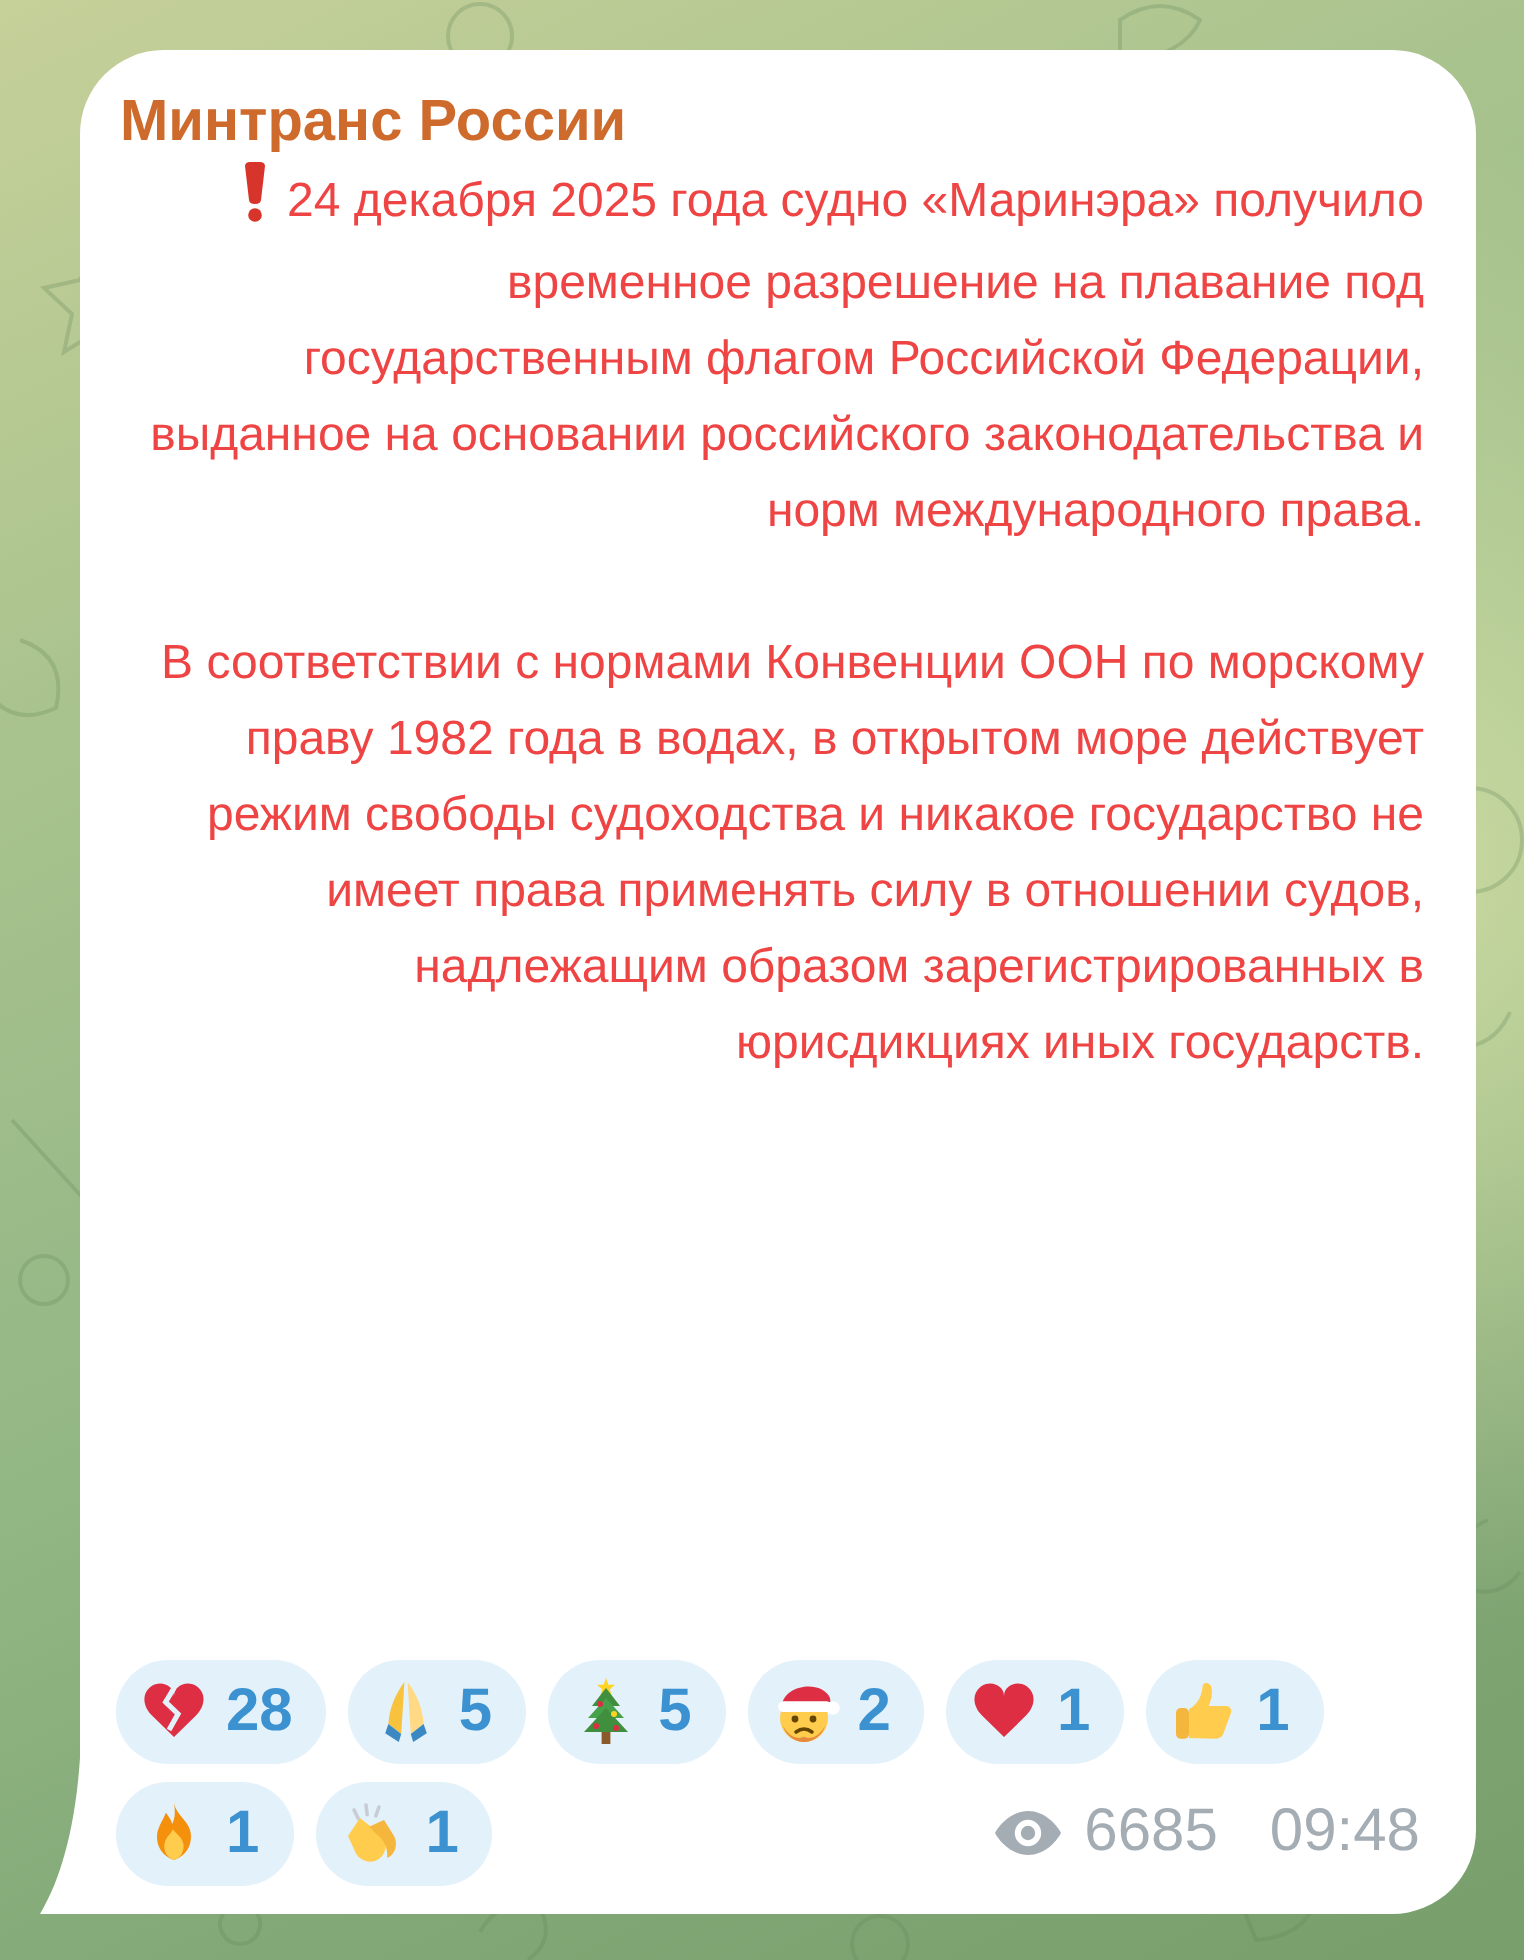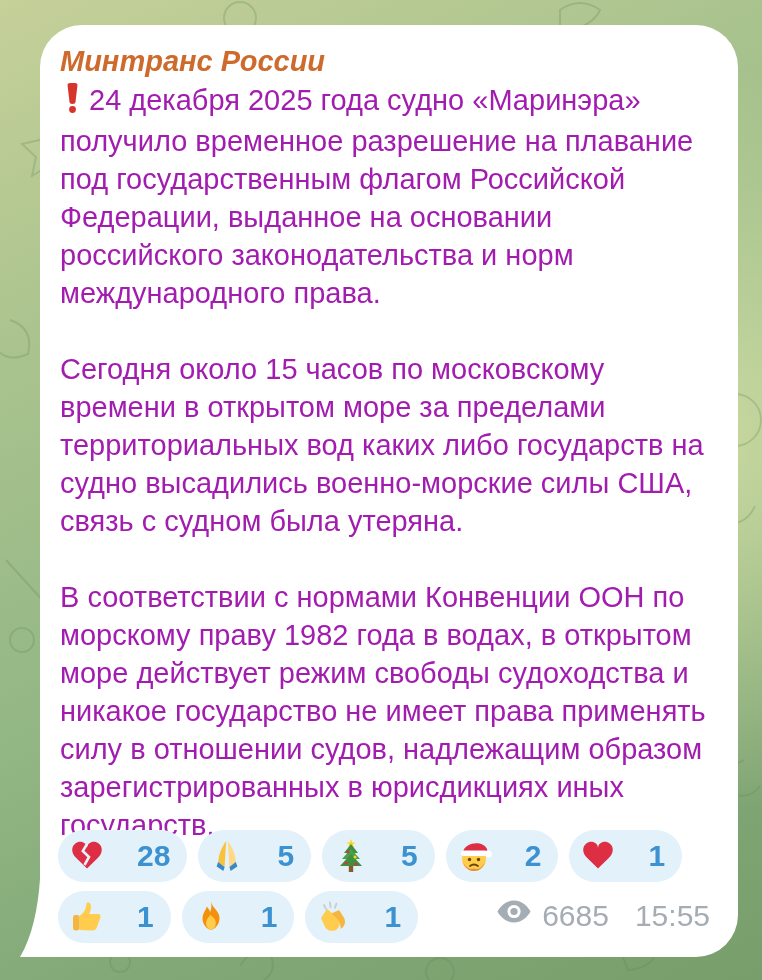--- a/index.html
+++ b/index.html
@@ -12,42 +12,42 @@
   }
   .doodles{position:absolute;inset:0;pointer-events:none;}
   .bubble{
     position:absolute;left:40px;top:25px;width:698px;height:932px;
     background:#ffffff;border-radius:42px 42px 42px 0;
     box-sizing:border-box;padding:16px 26px 16px 20px;
   }
   .tail{position:absolute;left:-20px;bottom:0;width:20px;height:78px;}
   .channel-title{
     color:#cd6a2c;font-weight:bold;font-size:29px;line-height:36px;
-    margin:2px 0 2px 0;cursor:pointer;font-style:italic;
+    margin:2px 0 2px 0;cursor:pointer;
   }
-  .msg-text{color:#a21caf;font-size:29px;line-height:38px;}
+  .msg-text{color:#ef4444;font-size:24px;line-height:38px;text-align:right;}
   .msg-text p{margin:0 0 38px 0;}
   .msg-text p:last-child{margin-bottom:0;margin-top:16px;}
   .excl{display:inline-block;vertical-align:-3px;margin:0 10px 0 6px;}
   .reactions{
     position:absolute;left:18px;bottom:14px;width:660px;
     display:flex;flex-wrap:wrap;gap:9px 11px;align-items:center;
   }
   .pill{
     display:inline-flex;align-items:center;height:52px;
     background:#e3f1fb;border:none;border-radius:26px;
-    padding:0 17px 0 11px;cursor:pointer;gap:24px;
+    padding:0 17px 0 11px;cursor:pointer;
   }
   .pill .emo{width:36px;height:36px;display:inline-flex;align-items:center;justify-content:center;}
   .pill .cnt{
     color:#3c92d0;font-weight:bold;font-size:30px;margin-left:8px;
     font-family:"Liberation Sans","DejaVu Sans",sans-serif;
   }
   .meta{
-    position:absolute;right:28px;bottom:24px;display:flex;align-items:flex-start;
+    position:absolute;right:28px;bottom:24px;display:flex;align-items:center;
     color:#a4acb4;font-size:30px;line-height:34px;
   }
   .meta .eye{margin-right:10px;display:inline-flex;}
   .meta .views{margin-right:26px;}
 </style>
 </head>
 <body>
 
 <svg class="doodles" width="762" height="980" viewBox="0 0 762 980" fill="none" stroke="#64885a" stroke-width="2" opacity="0.28">
   <path d="M40 140 l8 -18 8 18 18 4 -14 13 4 19 -16 -10 -16 10 4 -19 -14 -13 z"></path>
@@ -73,21 +73,20 @@
     <path d="M20 0 C18 30 12 58 0 78 L20 78 Z" fill="#ffffff"></path>
   </svg>
 
   <div class="channel-title">Минтранс России</div>
 
   <div class="msg-text">
     <p><span class="excl"><svg width="13" height="30" viewBox="0 0 13 30">
             <path d="M1.5 2 C1.5 0.8 2.6 0 4 0 L9 0 C10.4 0 11.5 0.8 11.5 2 L9.5 19 C9.4 20.2 8.4 21 6.5 21 C4.6 21 3.6 20.2 3.5 19 Z" fill="#d7352c"></path>
             <circle cx="6.5" cy="26.5" r="3.4" fill="#d7352c"></circle>
           </svg></span><span>24 декабря 2025 года судно «Маринэра» получило временное разрешение на плавание под государственным флагом Российской Федерации, выданное на основании российского законодательства и норм международного права.</span></p>
-    <p>Сегодня около 15 часов по московскому времени в открытом море за пределами территориальных вод каких либо государств на судно высадились  военно-морские силы США, связь с судном была утеряна.</p>
     <p>В соответствии с нормами Конвенции ООН по морскому праву 1982 года в водах, в открытом море действует режим свободы судоходства и никакое государство не имеет права применять силу в отношении судов, надлежащим образом зарегистрированных в юрисдикциях иных государств.</p>
   </div>
 
   <div class="reactions">
 
     <button class="pill">
       <span class="emo">
         <svg width="36" height="36" viewBox="0 0 36 36">
             <path d="M18 10 C18 4.5 11 1.8 6.3 5.4 C1.8 9 2.4 15.2 7 19.8 L18 30.5 L29 19.8 C33.6 15.2 34.2 9 29.7 5.4 C25 1.8 18 4.5 18 10 Z" fill="#dd2e44"></path>
             <polyline points="18,6 13.8,13 20,19 15.5,27" stroke="#e3f1fb" stroke-width="2.6" fill="none"></polyline>
@@ -186,15 +185,15 @@
 
   <div class="meta">
     <span class="eye">
       <svg width="36" height="25" viewBox="0 0 36 25">
           <path d="M18 1.5 C10 1.5 3.8 8 1.5 12.5 C3.8 17 10 23.5 18 23.5 C26 23.5 32.2 17 34.5 12.5 C32.2 8 26 1.5 18 1.5 Z" fill="#a4acb4"></path>
           <circle cx="18" cy="12.5" r="6.6" fill="#ffffff"></circle>
           <circle cx="18" cy="12.5" r="3.6" fill="#a4acb4"></circle>
         </svg>
     </span>
     <span class="views">6685</span>
-    <span class="time">15:55</span>
+    <span class="time">09:48</span>
   </div>
 </div>
 
 </body></html>

